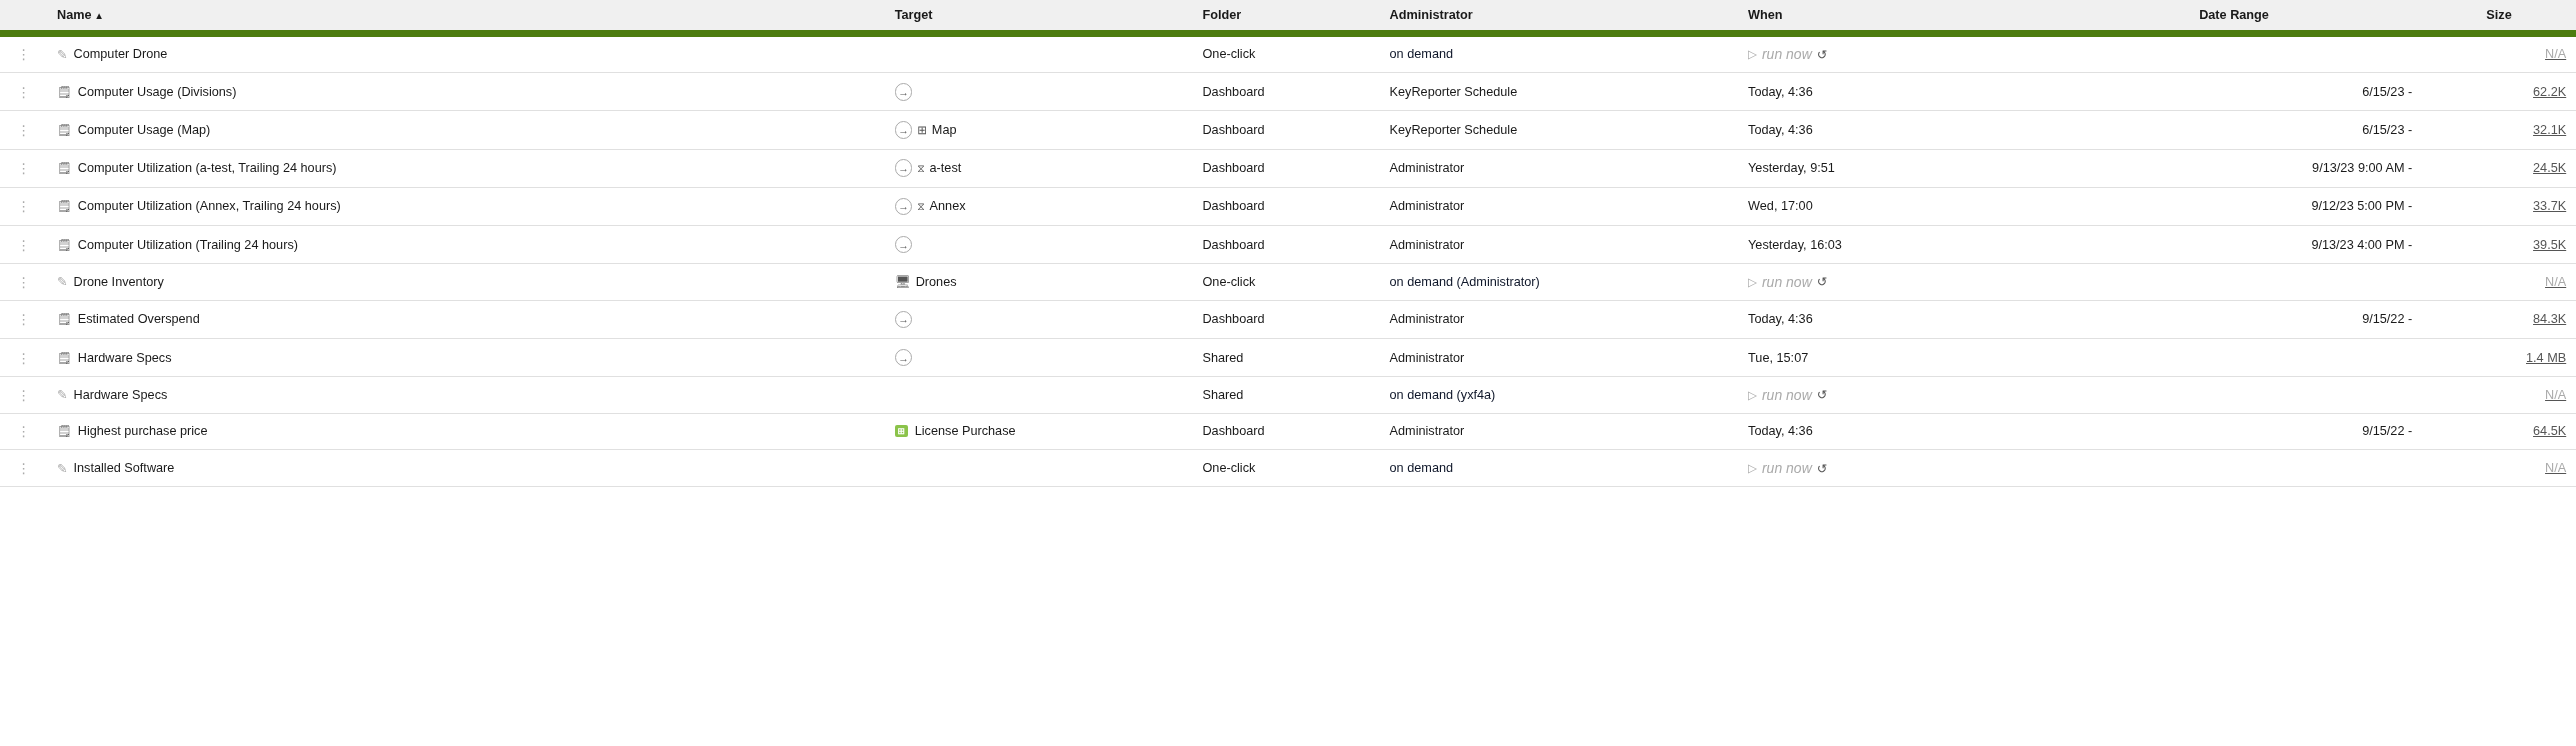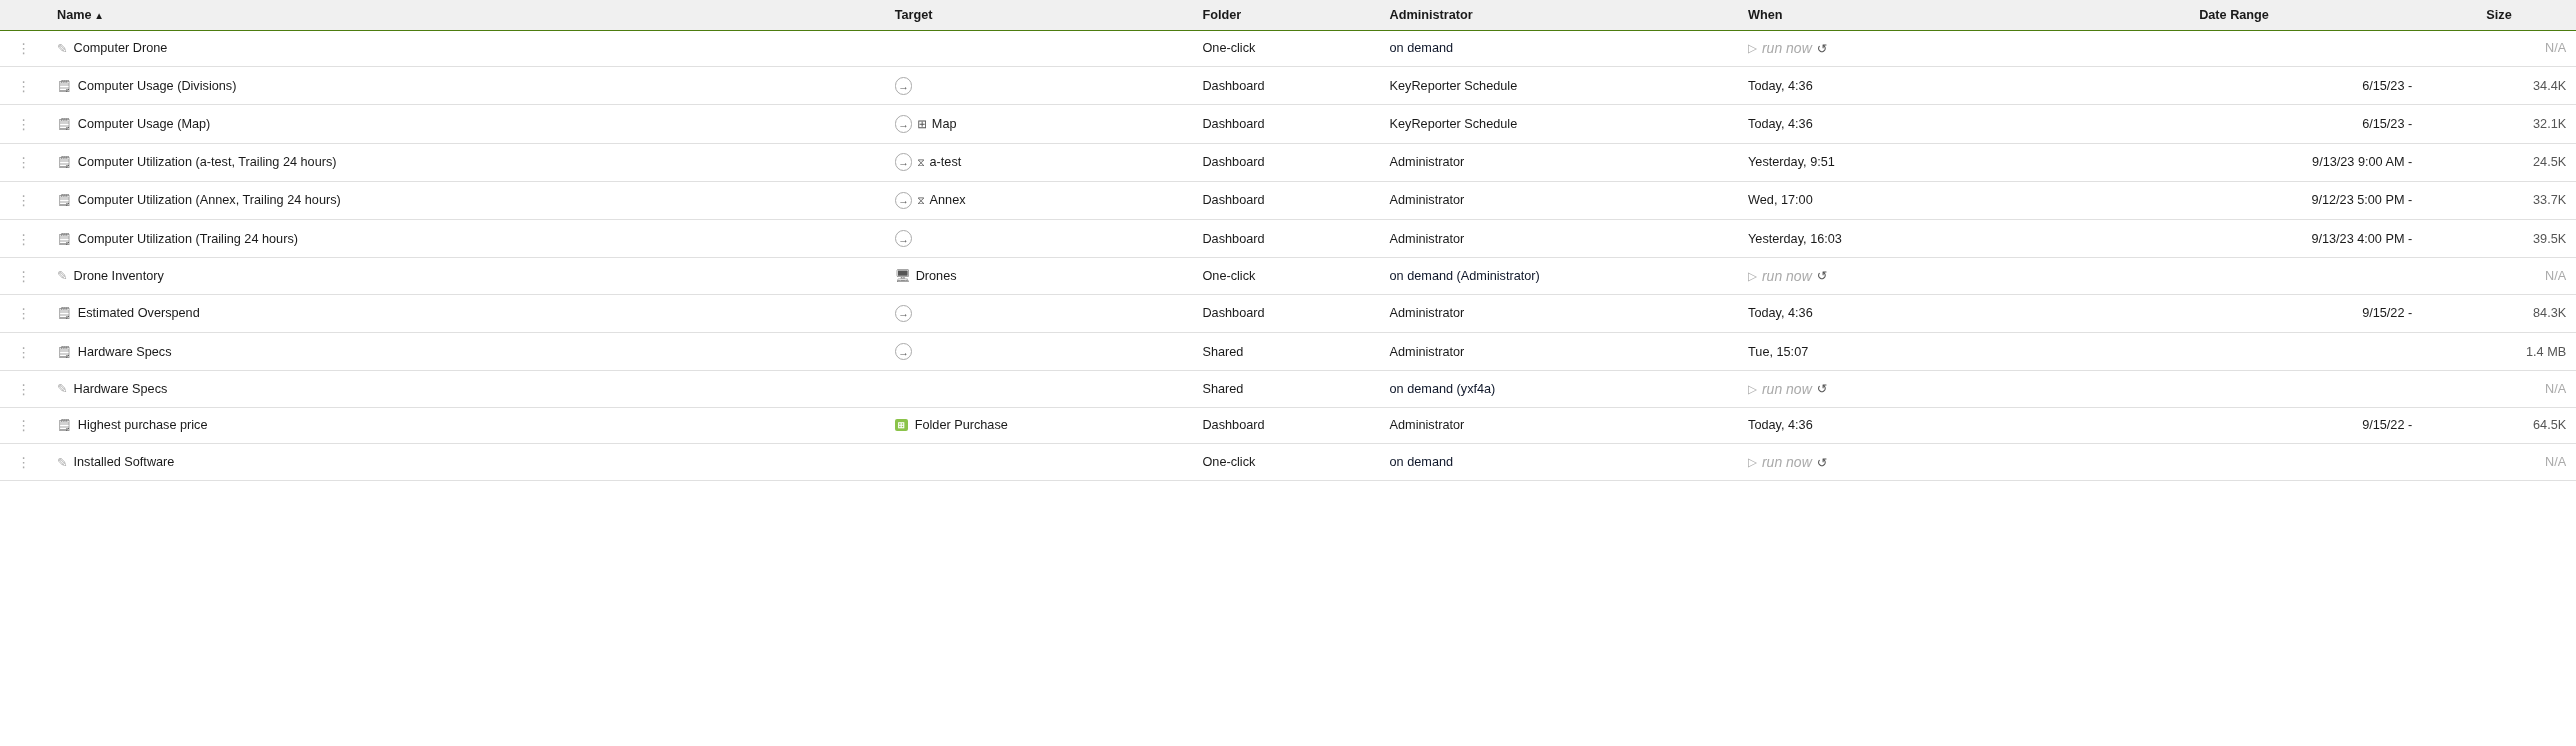--- a/index.html
+++ b/index.html
@@ -22,21 +22,21 @@
     col.col-name { width: 479px; }
     col.col-target { width: 176px; }
     col.col-folder { width: 107px; }
     col.col-administrator { width: 205px; }
     col.col-when { width: 176px; }
     col.col-daterange { width: 215px; }
     col.col-size { width: 88px; }
 
     thead tr {
       background: #f0f0f0;
-      border-bottom: 1px solid #4d7c0f;
+      border-bottom: 7px solid #4d7c0f;
     }
     thead th {
       padding: 7.8px 9.8px;
       text-align: left;
       font-weight: 600;
       font-size: 12.7px;
       color: #1a1a1a;
       white-space: nowrap;
     }
     thead th.col-size-h, thead th.col-daterange-h {
@@ -121,20 +121,21 @@
       font-size: 14px;
     }
     .refresh-icon {
       color: #555;
       font-size: 12.7px;
       cursor: pointer;
     }
     .size-cell {
       text-align: right;
       color: #555;
+      text-decoration: underline;
     }
     .na-text {
       color: #aaa;
     }
     .daterange-cell {
       text-align: right;
     }
     .license-badge {
       background: #8bc34a;
       color: white;
@@ -205,21 +206,21 @@
           <td>
             <div class="target-cell">
               <span class="arrow-icon">→</span>
               <span></span>
             </div>
           </td>
           <td>Dashboard</td>
           <td>KeyReporter Schedule</td>
           <td>Today, 4:36</td>
           <td class="daterange-cell">6/15/23 -</td>
-          <td class="size-cell">34.4K</td>
+          <td class="size-cell">62.2K</td>
         </tr>
         <tr>
           <td style="text-align: center;"><span class="drag-handle">⋮</span></td>
           <td>
     <div class="name-cell">
       <span class="doc-icon">🗒</span>
       <span class="name-text">Computer Usage (Map)</span>
     </div>
           </td>
           <td>
@@ -388,21 +389,21 @@
           <td style="text-align: center;"><span class="drag-handle">⋮</span></td>
           <td>
     <div class="name-cell">
       <span class="doc-icon">🗒</span>
       <span class="name-text">Highest purchase price</span>
     </div>
           </td>
           <td>
             <div class="target-cell">
               <span class="license-badge">⊞</span>
-              <span>Folder Purchase</span>
+              <span>License Purchase</span>
             </div>
           </td>
           <td>Dashboard</td>
           <td>Administrator</td>
           <td>Today, 4:36</td>
           <td class="daterange-cell">9/15/22 -</td>
           <td class="size-cell">64.5K</td>
         </tr>
         <tr>
           <td style="text-align: center;"><span class="drag-handle">⋮</span></td>

